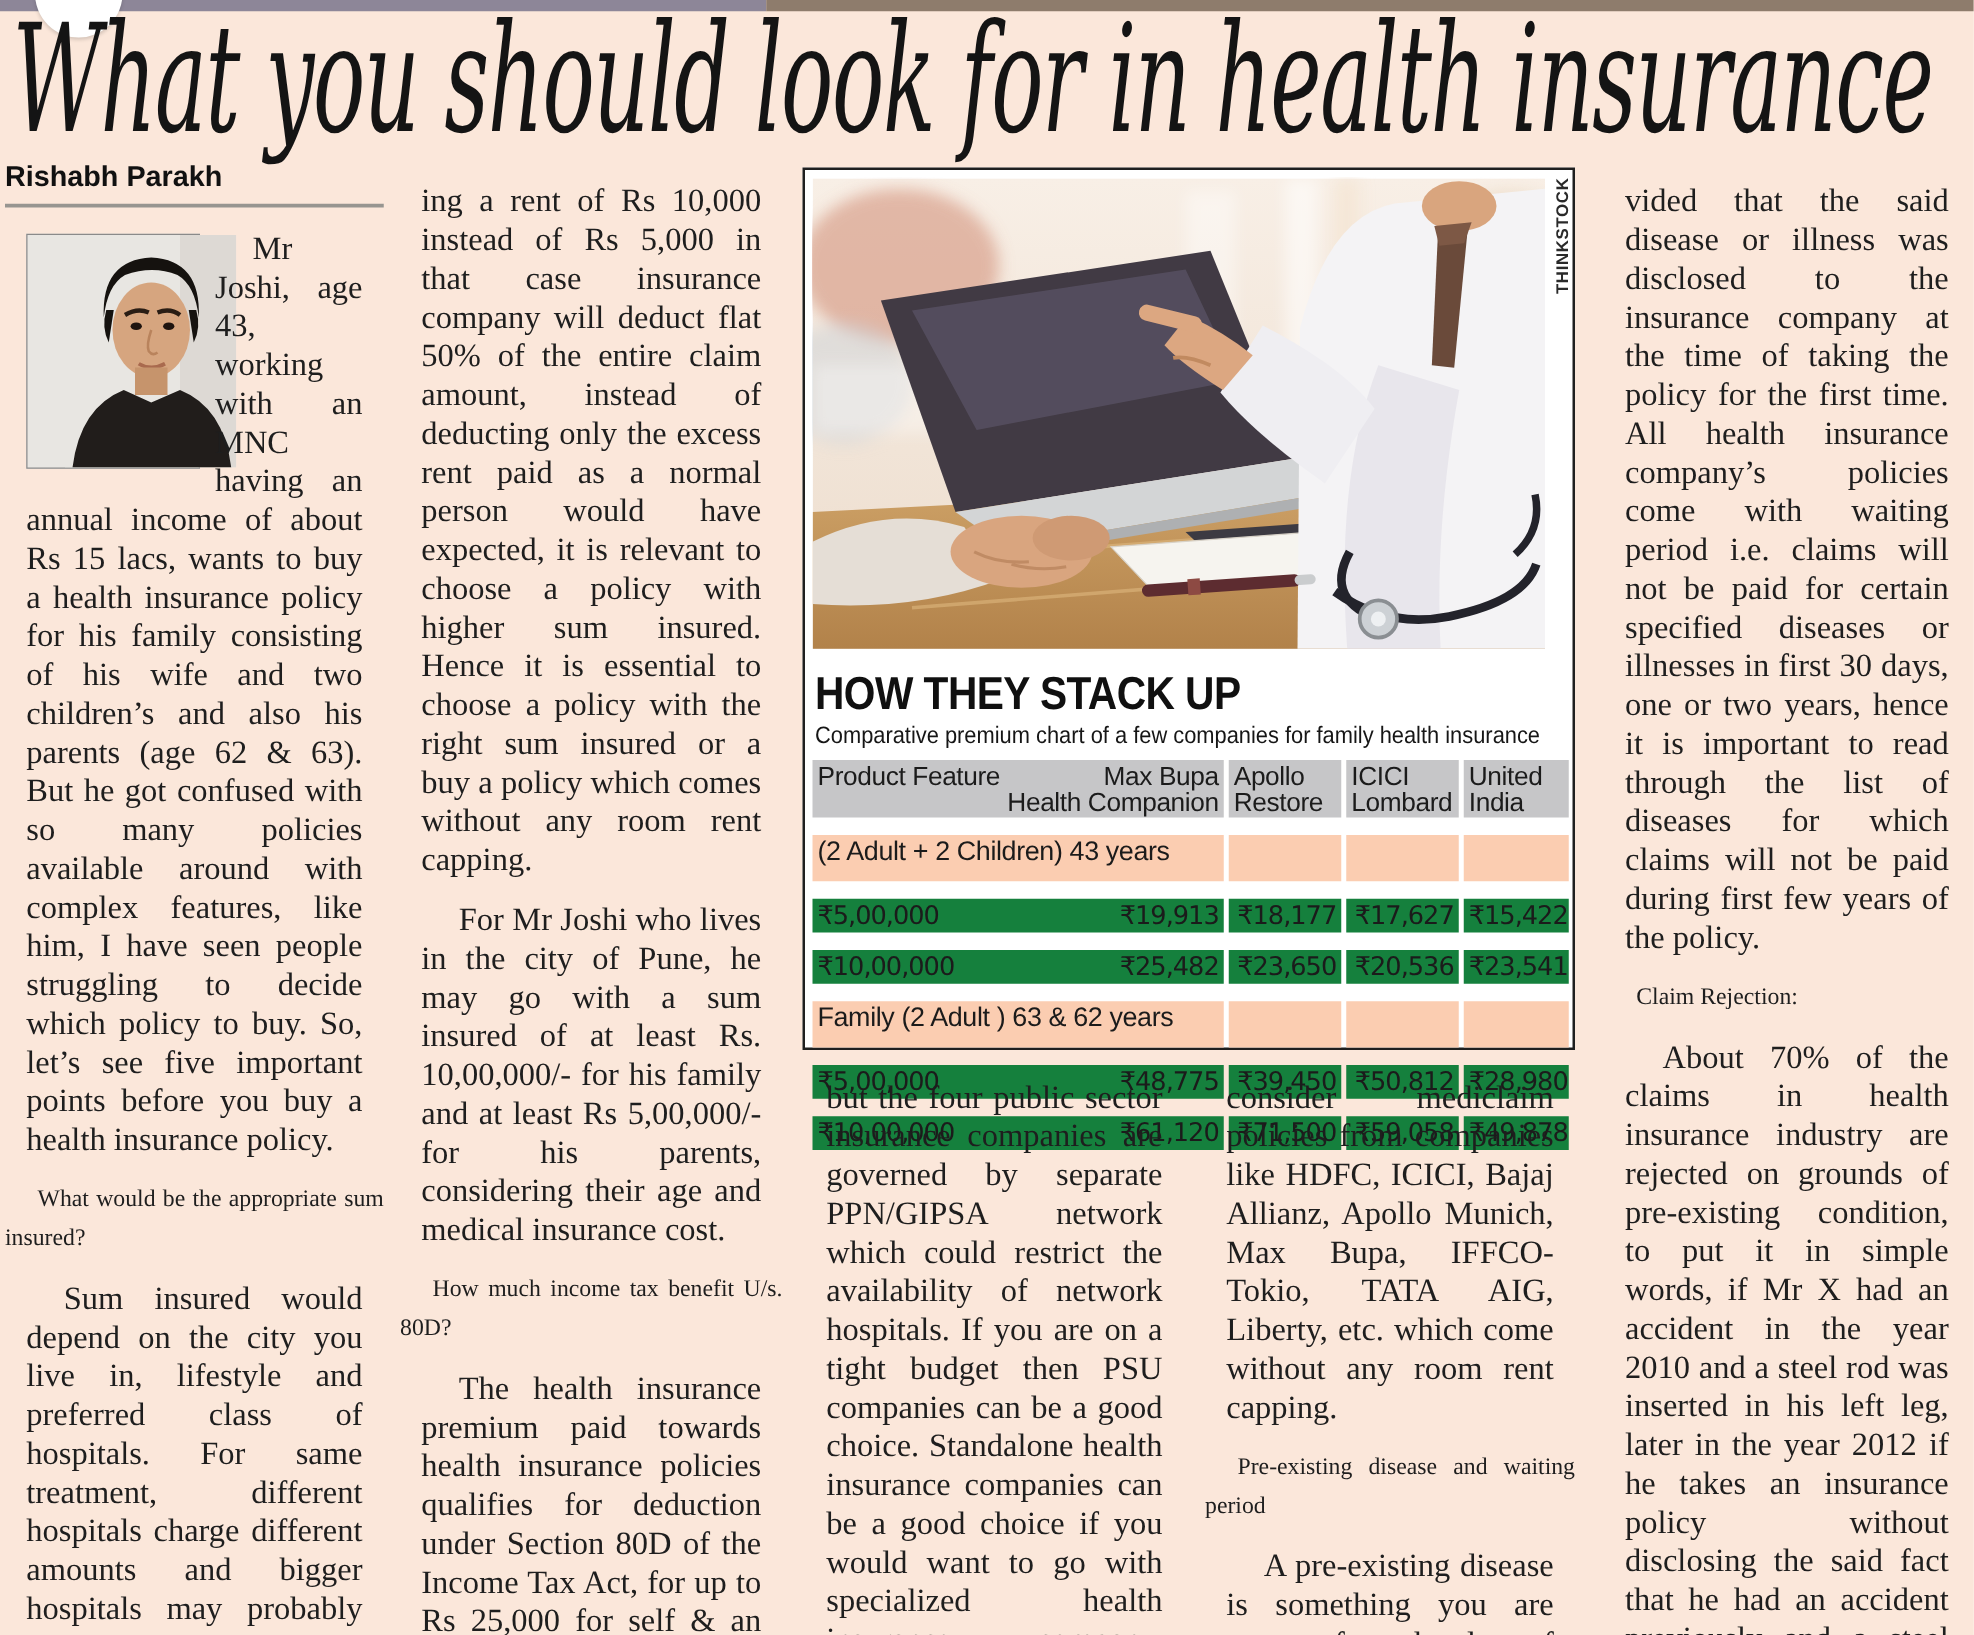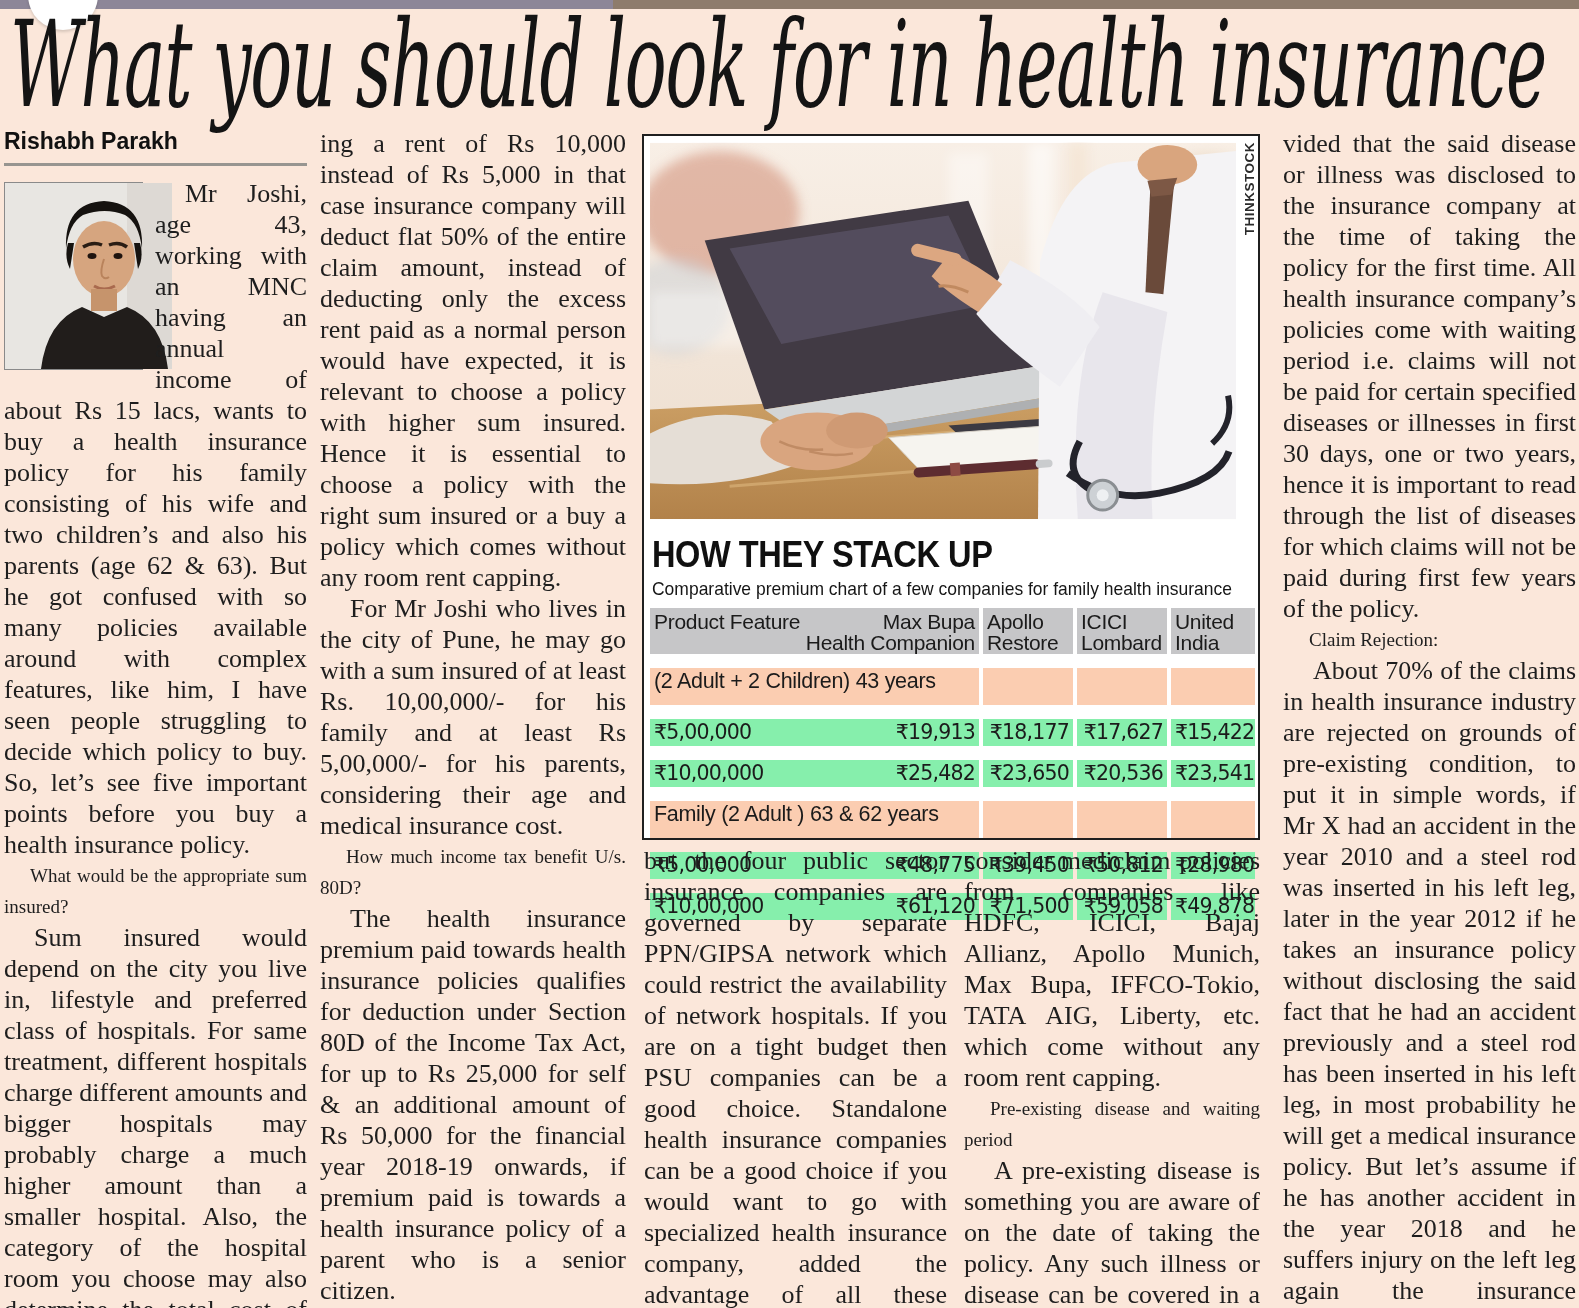--- a/index.html
+++ b/index.html
@@ -30,21 +30,21 @@
     transform:scaleX(0.58);transform-origin:left top;
     color:#141414;
   }
   
   .col{
     position:absolute;
     font-size:26px;line-height:31px;
     text-align:justify;
     color:#1e1e1e;
   }
-  .col p{margin:0;text-indent:30px;}
+  .col p{margin:17px;text-indent:30px;}
   .col p.cont{text-indent:0;}
   .col .shead{margin:0;font-weight:normal;font-size:19px;text-indent:26px;}
   .col1{left:4px;top:128px;width:303px;}
   .col2{left:320px;top:128px;width:306px;}
   .col3{left:644px;top:845px;width:303px;}
   .col4{left:964px;top:845px;width:296px;}
   .col5{left:1283px;top:128px;width:293px;}
   .byline{
     font-family:"Liberation Sans",sans-serif;
     font-weight:bold;font-size:23px;line-height:26px;
@@ -88,21 +88,21 @@
     font-family:"Liberation Sans",sans-serif;
     font-size:21px;letter-spacing:-0.3px;color:#1b1b1b;
     padding:1px 4px;box-sizing:border-box;
     overflow:hidden;
   }
   .t-head .cell{background:#c6c6c8;height:46px;white-space:pre-line;line-height:21px;padding-top:3px;}
   .t-head .combo{display:flex;justify-content:space-between;text-align:left;}
   .t-head .combo .rt{text-align:right;white-space:pre-line;}
   .t-section .cell{background:#fbcdb1;height:37px;line-height:25px;text-align:left;font-size:21.5px;}
   .t-data .cell{
-    background:#86efac;height:27px;line-height:25px;text-align:right;
+    background:#15803d;height:27px;line-height:25px;text-align:right;
     font-family:"DejaVu Sans","Liberation Sans",sans-serif;
     font-size:20.5px;letter-spacing:-0.8px;
   }
   .t-data .combo{display:flex;justify-content:space-between;}
 </style>
 </head>
 <body>
 
 <div id="page">
 

